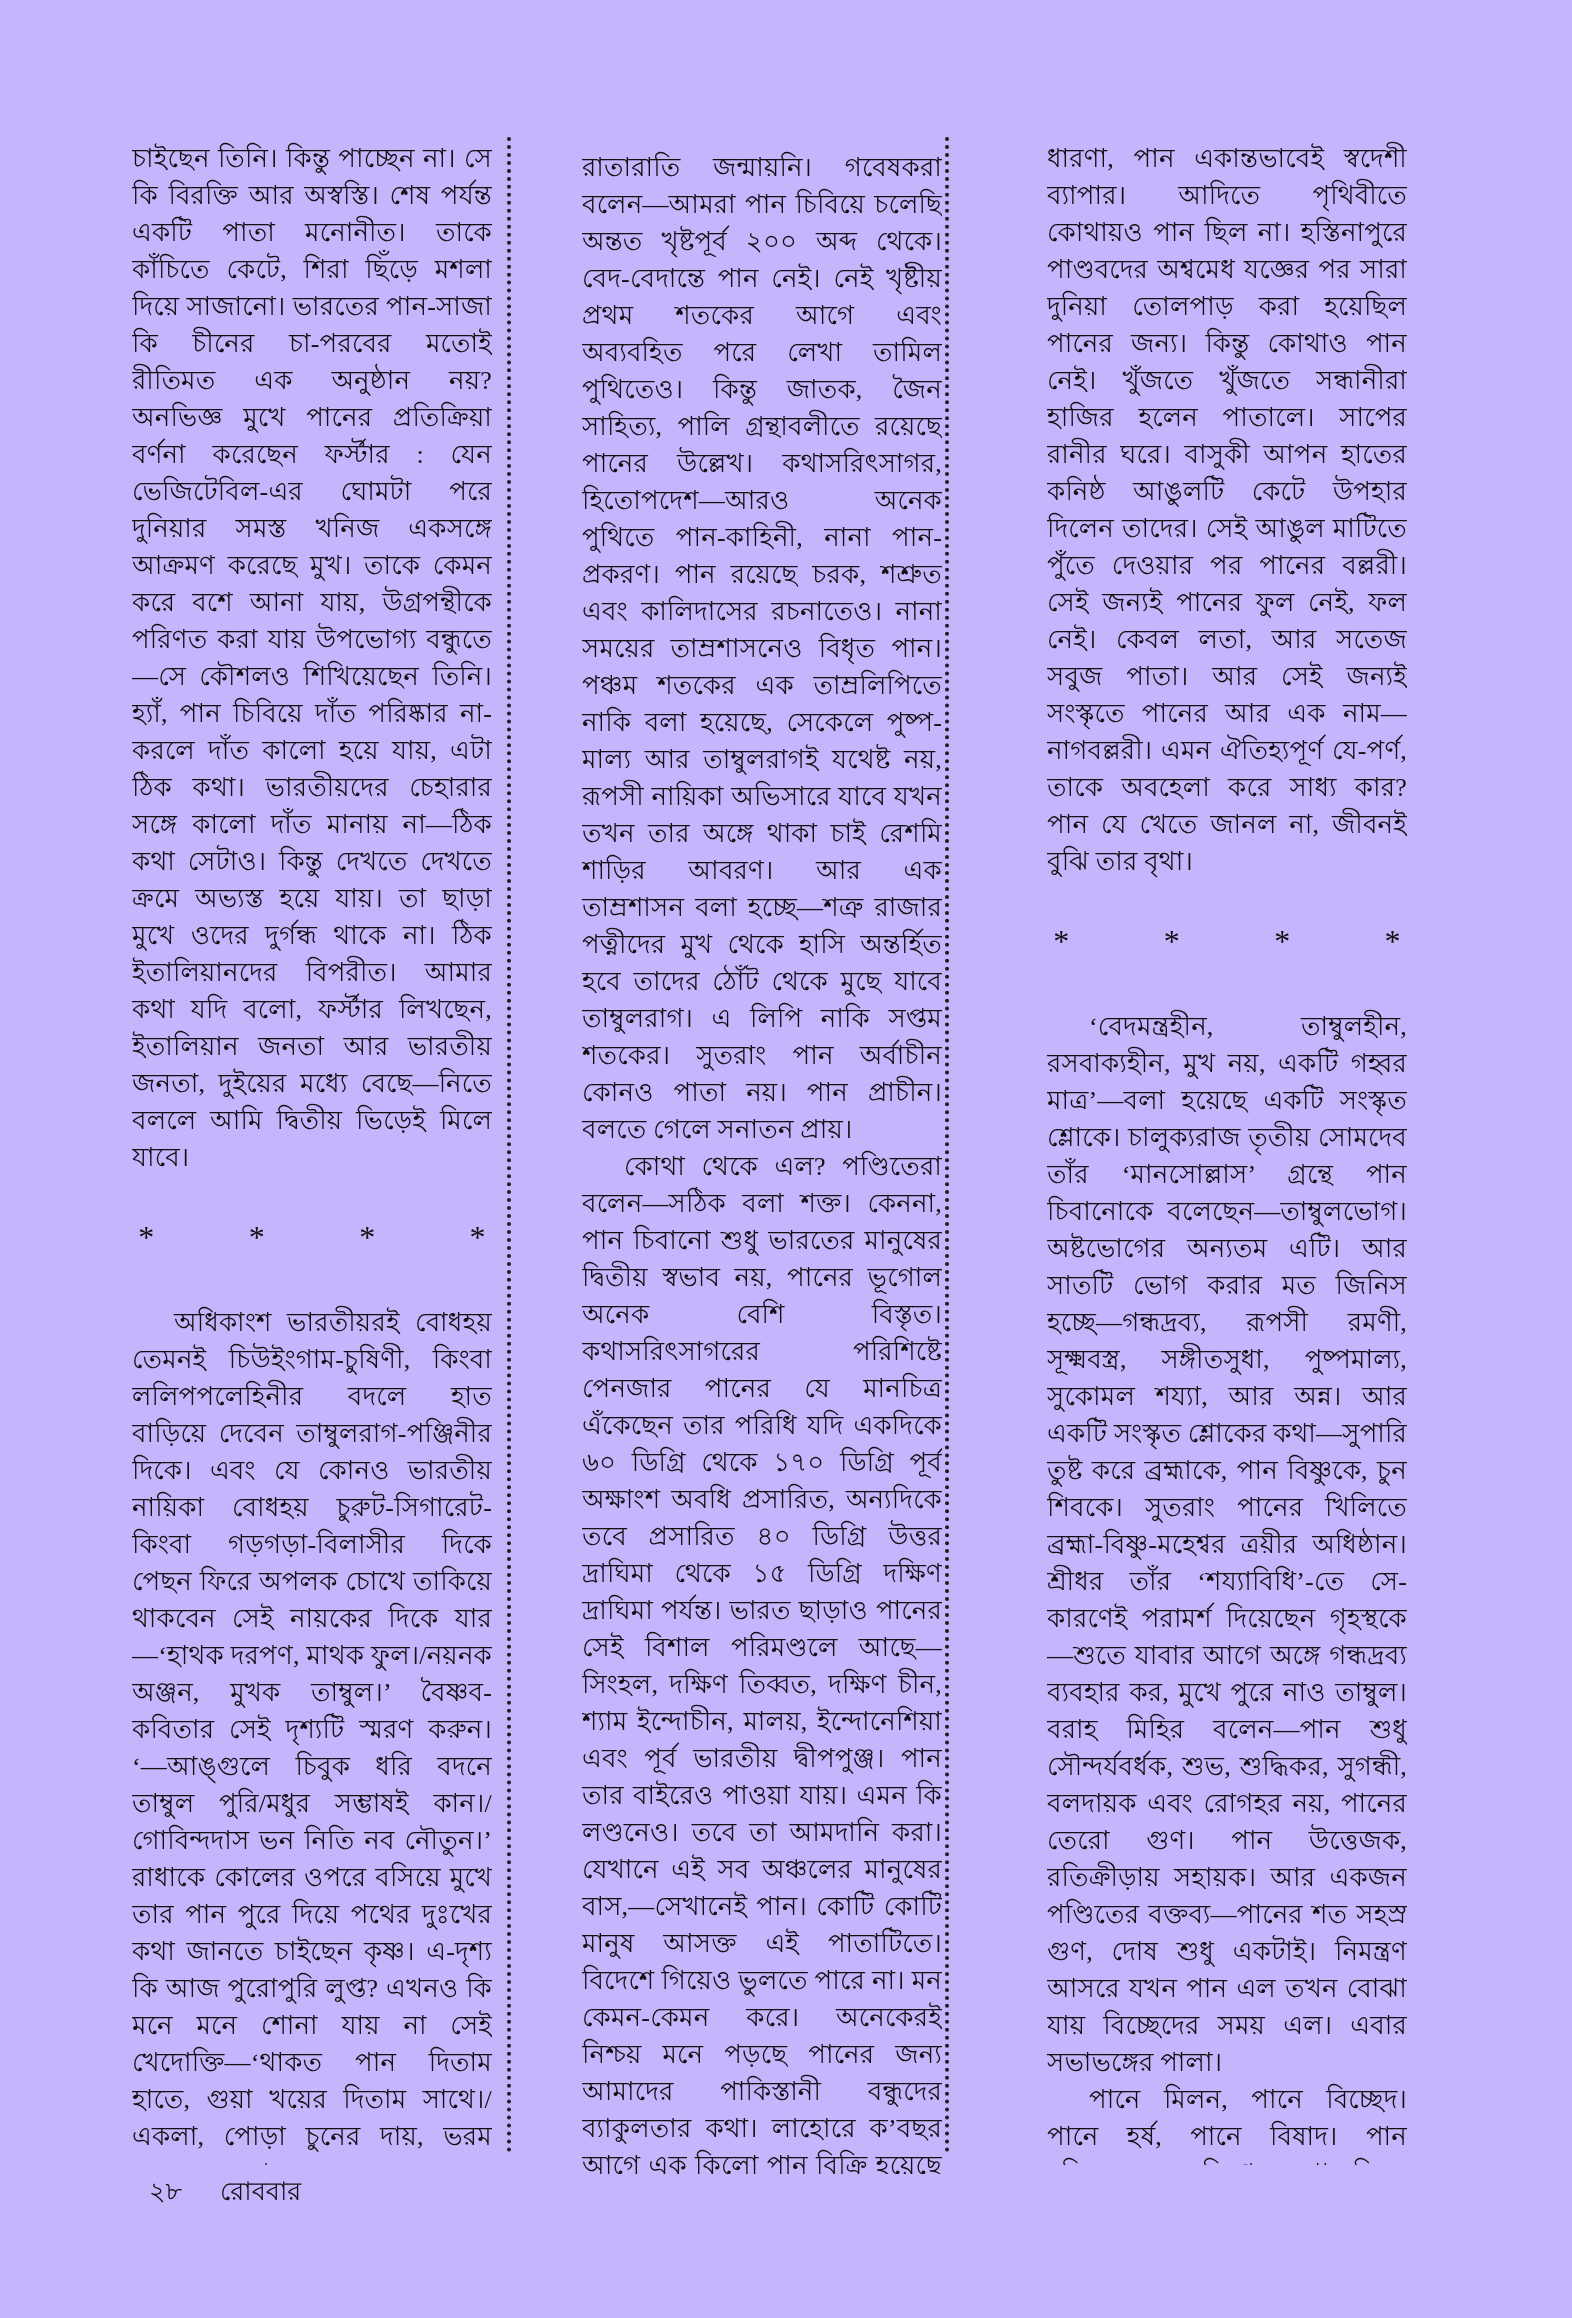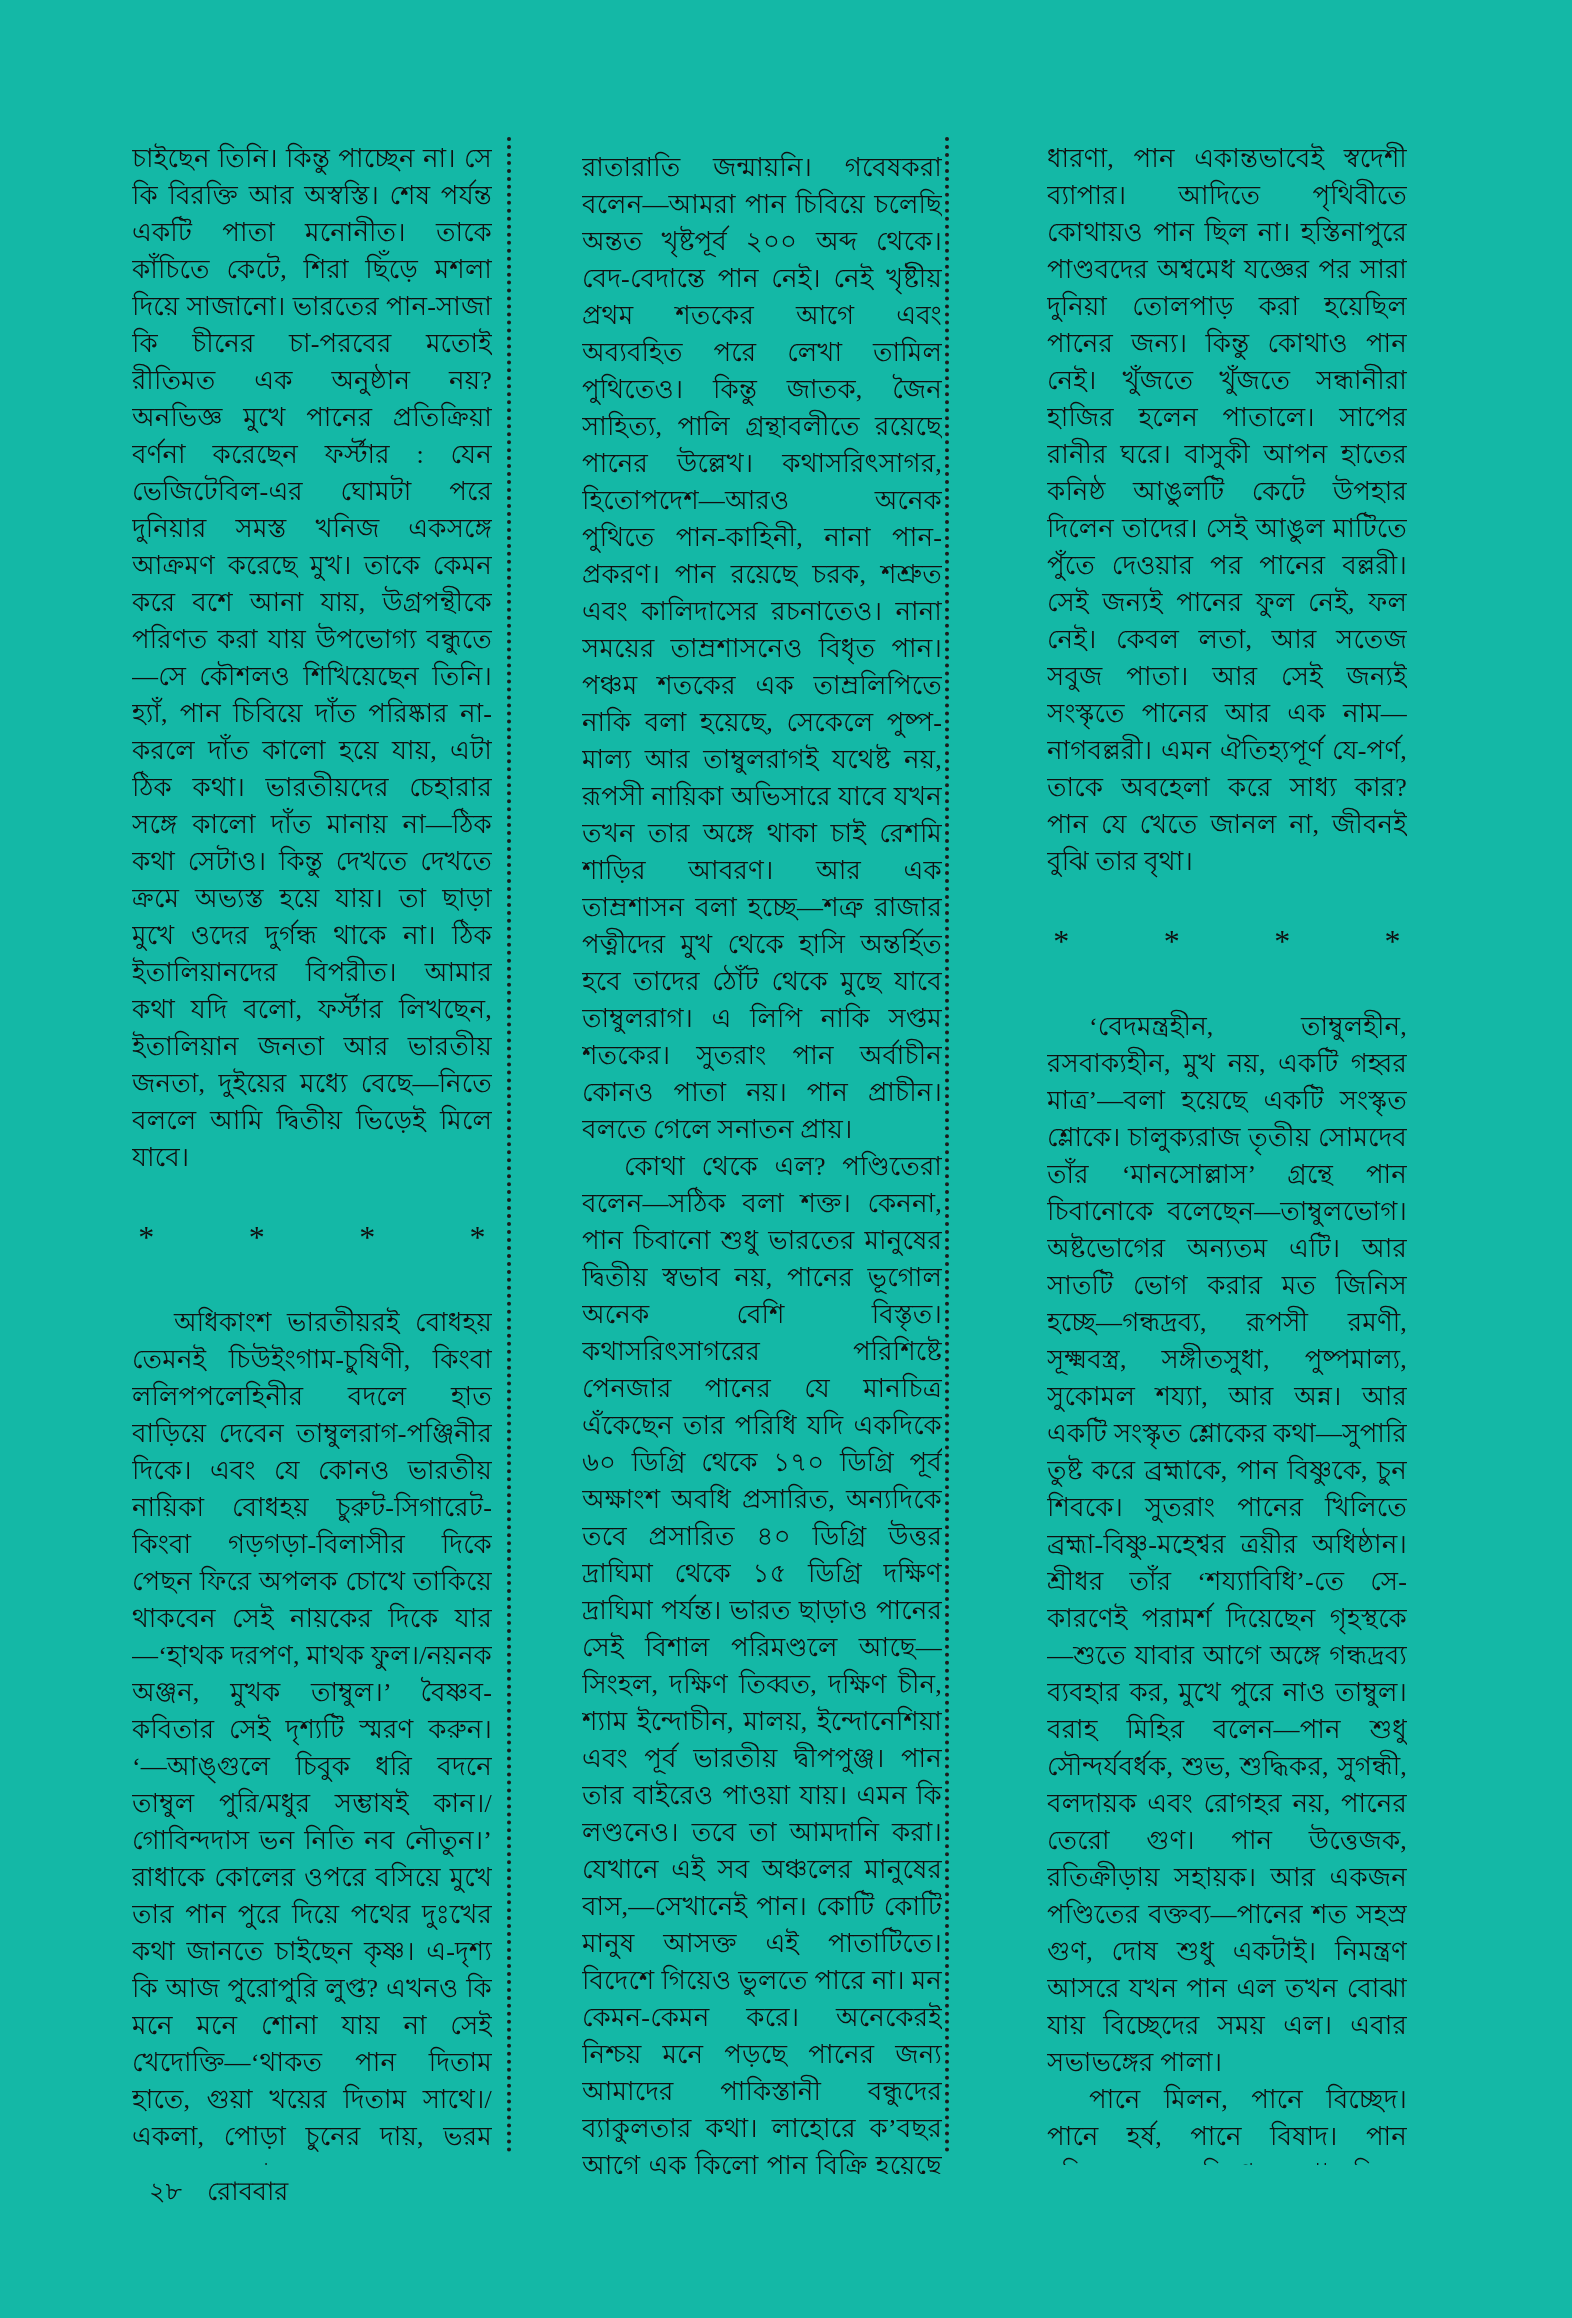--- a/index.html
+++ b/index.html
@@ -1,19 +1,19 @@
 <!DOCTYPE html>
 <html lang="bn" style="font-size:12.3px"><head>
 <meta charset="utf-8">
 <style>
   html,body{margin:0;padding:0;background:#9a9a9a;}
   .page{
     position:relative;
     width:1573px;height:2319px;
-    background:#14b8a6;
+    background:#c4b5fd;
     color:#101010;
     font-family:"Liberation Serif","DejaVu Serif",serif;
     overflow:hidden;
   }
   .col{
     position:absolute;
     top:140px;
     width:360px;
     height:2025px;
     overflow:hidden;
@@ -45,21 +45,21 @@
   }
   .divider-1{left:507px;}
   .divider-2{left:945px;}
   .footer{
     position:absolute;
     left:149px;
     top:2174px;
     font-size:25.4px;
     line-height:34px;
     display:flex;
-    gap:25px;
+    gap:38px;
     align-items:center;
   }
 </style>
 </head>
 <body>
 
 <div class="page">
 
   <div class="col col-left">
     <p class="para">চাইছেন তিনি। কিন্তু পাচ্ছেন না। সে কি বিরক্তি আর অস্বস্তি। শেষ পর্যন্ত একটি পাতা মনোনীত। তাকে কাঁচিতে কেটে, শিরা ছিঁড়ে মশলা দিয়ে সাজানো। ভারতের পান-সাজা কি চীনের চা-পরবের মতোই রীতিমত এক অনুষ্ঠান নয়? অনভিজ্ঞ মুখে পানের প্রতিক্রিয়া বর্ণনা করেছেন ফর্স্টার : যেন ভেজিটেবিল-এর ঘোমটা পরে দুনিয়ার সমস্ত খনিজ একসঙ্গে আক্রমণ করেছে মুখ। তাকে কেমন করে বশে আনা যায়, উগ্রপন্থীকে পরিণত করা যায় উপভোগ্য বন্ধুতে—সে কৌশলও শিখিয়েছেন তিনি। হ্যাঁ, পান চিবিয়ে দাঁত পরিষ্কার না-করলে দাঁত কালো হয়ে যায়, এটা ঠিক কথা। ভারতীয়দের চেহারার সঙ্গে কালো দাঁত মানায় না—ঠিক কথা সেটাও। কিন্তু দেখতে দেখতে ক্রমে অভ্যস্ত হয়ে যায়। তা ছাড়া মুখে ওদের দুর্গন্ধ থাকে না। ঠিক ইতালিয়ানদের বিপরীত। আমার কথা যদি বলো, ফর্স্টার লিখছেন, ইতালিয়ান জনতা আর ভারতীয় জনতা, দুইয়ের মধ্যে বেছে—নিতে বললে আমি দ্বিতীয় ভিড়েই মিলে যাবে।</p>

